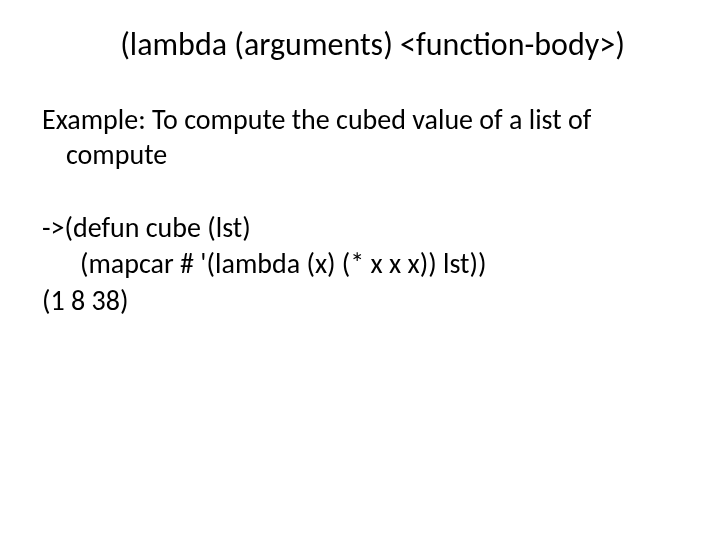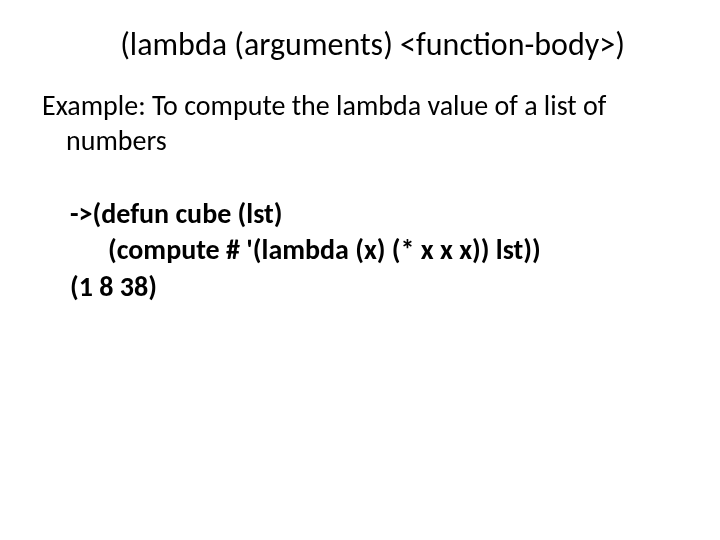--- a/index.html
+++ b/index.html
@@ -12,54 +12,53 @@
       height: 540px;
       background: #ffffff;
       font-family: Calibri, 'Segoe UI', Arial, sans-serif;
       color: #000000;
       padding: 25px 42px;
     }
     .title {
       font-size: 32px;
       font-weight: 400;
       text-align: center;
-      margin-bottom: 24px;
+      margin-bottom: 38px;
       padding-left: 25px;
     }
     .body-text {
       font-size: 28px;
       font-weight: 400;
       line-height: 1.25;
       margin-bottom: 38px;
       padding-left: 0px;
     }
     .body-text .indent {
       padding-left: 24px;
       display: block;
     }
     .code-block {
       font-size: 28px;
-      font-weight: 700;
+      font-weight: 400;
       line-height: 1.3;
-      margin-left: 28px;
     }
     .code-line {
       display: block;
     }
     .code-indent {
       padding-left: 38px;
     }
   </style>
 </head>
 <body>
 
 <div class="title">(lambda (arguments) &lt;function-body&gt;)</div>
 
 <div class="body-text">
-  <span>Example: To compute the lambda value of a list of</span>
-  <span class="indent">numbers</span>
+  <span>Example: To compute the cubed value of a list of</span>
+  <span class="indent">compute</span>
 </div>
 
 <div class="code-block">
   <span class="code-line">-&gt;(defun cube (lst)</span>
-  <span class="code-line code-indent">(compute  # '(lambda (x) (* x x x)) lst))</span>
+  <span class="code-line code-indent">(mapcar  # '(lambda (x) (* x x x)) lst))</span>
   <span class="code-line">(1 8 38)</span>
 </div>
 
 </body></html>

